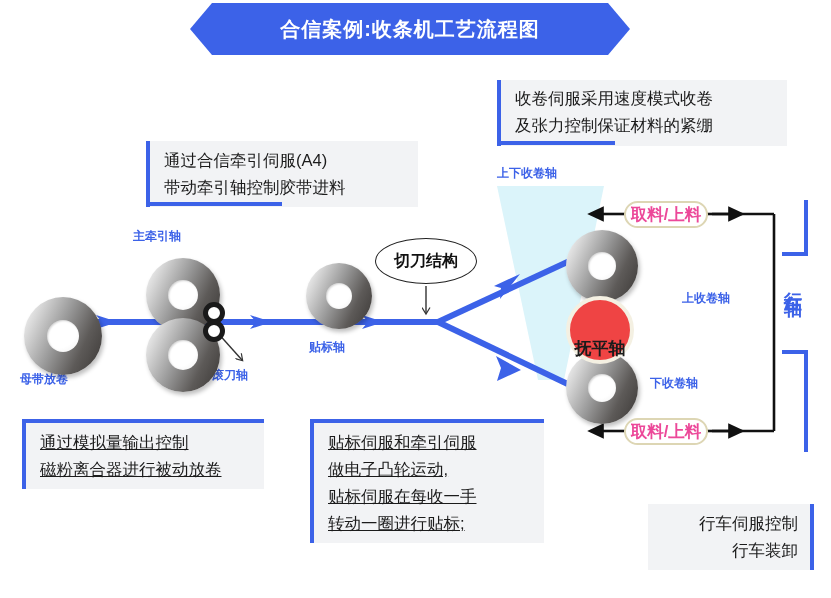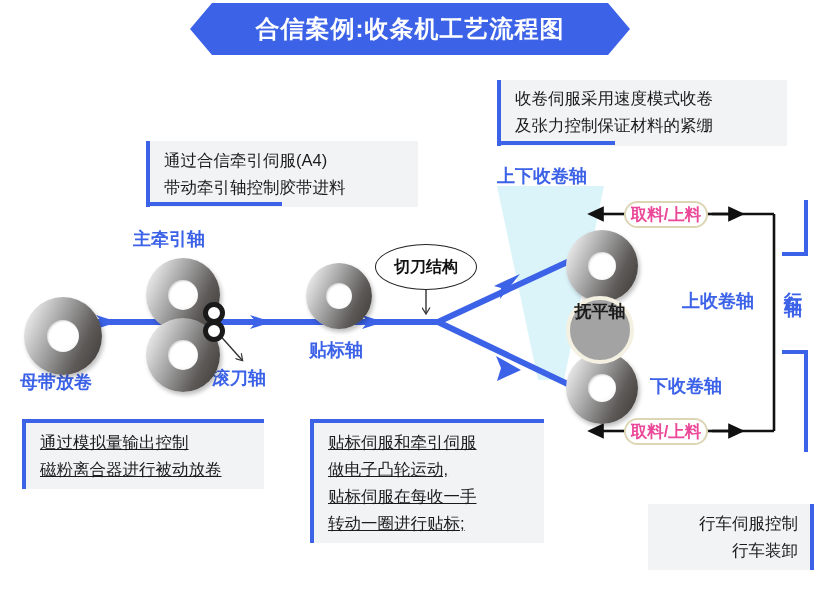--- a/index.html
+++ b/index.html
@@ -15,21 +15,21 @@
   #title-banner{
     position:absolute;left:190px;top:3px;width:440px;height:52px;
     background:#3c62e8;
     clip-path:polygon(0 0,100% 0,100% 100%,4.5% 100%);
     display:flex;align-items:center;justify-content:center;
   }
   #title-banner.alt{
     clip-path:polygon(22px 0,418px 0,440px 26px,418px 52px,22px 52px,0 26px);
   }
   #title-text{
-    color:#fff;font-size:24px;font-weight:bold;letter-spacing:1px;
+    color:#fff;font-size:20px;font-weight:bold;letter-spacing:1px;
     white-space:nowrap;line-height:1;
   }
 
   
   .note{
     position:absolute;
     background:#f2f3f5;
     box-sizing:border-box;
     font-size:16.5px;color:#1b1b1b;
     line-height:27px;
@@ -41,21 +41,21 @@
   .note.br{border-right:4px solid #3c62e8;text-align:right;}
 
   
   .ulbar{position:absolute;background:#3c62e8;height:4px;}
 
   
   .blabel{
     position:absolute;color:#3c62e8;font-weight:bold;font-size:17px;
     white-space:nowrap;line-height:1;
   }
-  .blabel.big{font-size:18px;}
+  .blabel.big{font-size:12px;}
 
   
   .roller{position:absolute;border-radius:50%;}
   .roller .outer{
     position:absolute;left:0;top:0;width:100%;height:100%;border-radius:50%;
     background:linear-gradient(115deg,#ffffff 0%,#d8d8d8 18%,#9a9a9a 45%,#5d5a58 72%,#3a3735 100%);
     box-shadow:2px 3px 4px rgba(0,0,0,.25);
   }
   .roller .hole{
     position:absolute;border-radius:50%;
@@ -65,36 +65,36 @@
 
   
   .ring{
     position:absolute;border-radius:50%;
     border:5px solid #1a1a1a;box-sizing:border-box;background:#ffffff;
   }
 
   
   #flatten-shaft{
     position:absolute;left:566px;top:296px;width:68px;height:68px;
-    border-radius:50%;background:#a3a3a3;border:4px solid #f4f0e2;
-    box-sizing:border-box;display:flex;align-items:flex-start;justify-content:center;
+    border-radius:50%;background:#ef4444;border:4px solid #f4f0e2;
+    box-sizing:border-box;display:flex;align-items:flex-end;justify-content:center;
   }
   #flatten-shaft span{font-size:17px;font-weight:bold;color:#1b1b1b;white-space:nowrap;}
 
   
   .pill{
     position:absolute;height:27px;
     border:2.5px solid #ddd6b4;border-radius:14px;background:#ffffff;
     display:flex;align-items:center;justify-content:center;box-sizing:border-box;
   }
   .pill span{font-size:16.5px;font-weight:bold;color:#ec4899;white-space:nowrap;}
 
   
   #cutter-structure{
-    position:absolute;left:375px;top:244px;width:102px;height:46px;
+    position:absolute;left:375px;top:238px;width:102px;height:46px;
     border:1.6px solid #222;border-radius:50%;background:#fff;
     display:flex;align-items:center;justify-content:center;box-sizing:border-box;
   }
   #cutter-structure span{font-size:16px;font-weight:bold;color:#111;white-space:nowrap;}
 
   
   #traveling-axis-label{
     position:absolute;left:784px;top:278px;
     color:#3c62e8;font-weight:bold;font-size:18px;
     writing-mode:vertical-rl;letter-spacing:3px;line-height:1;

